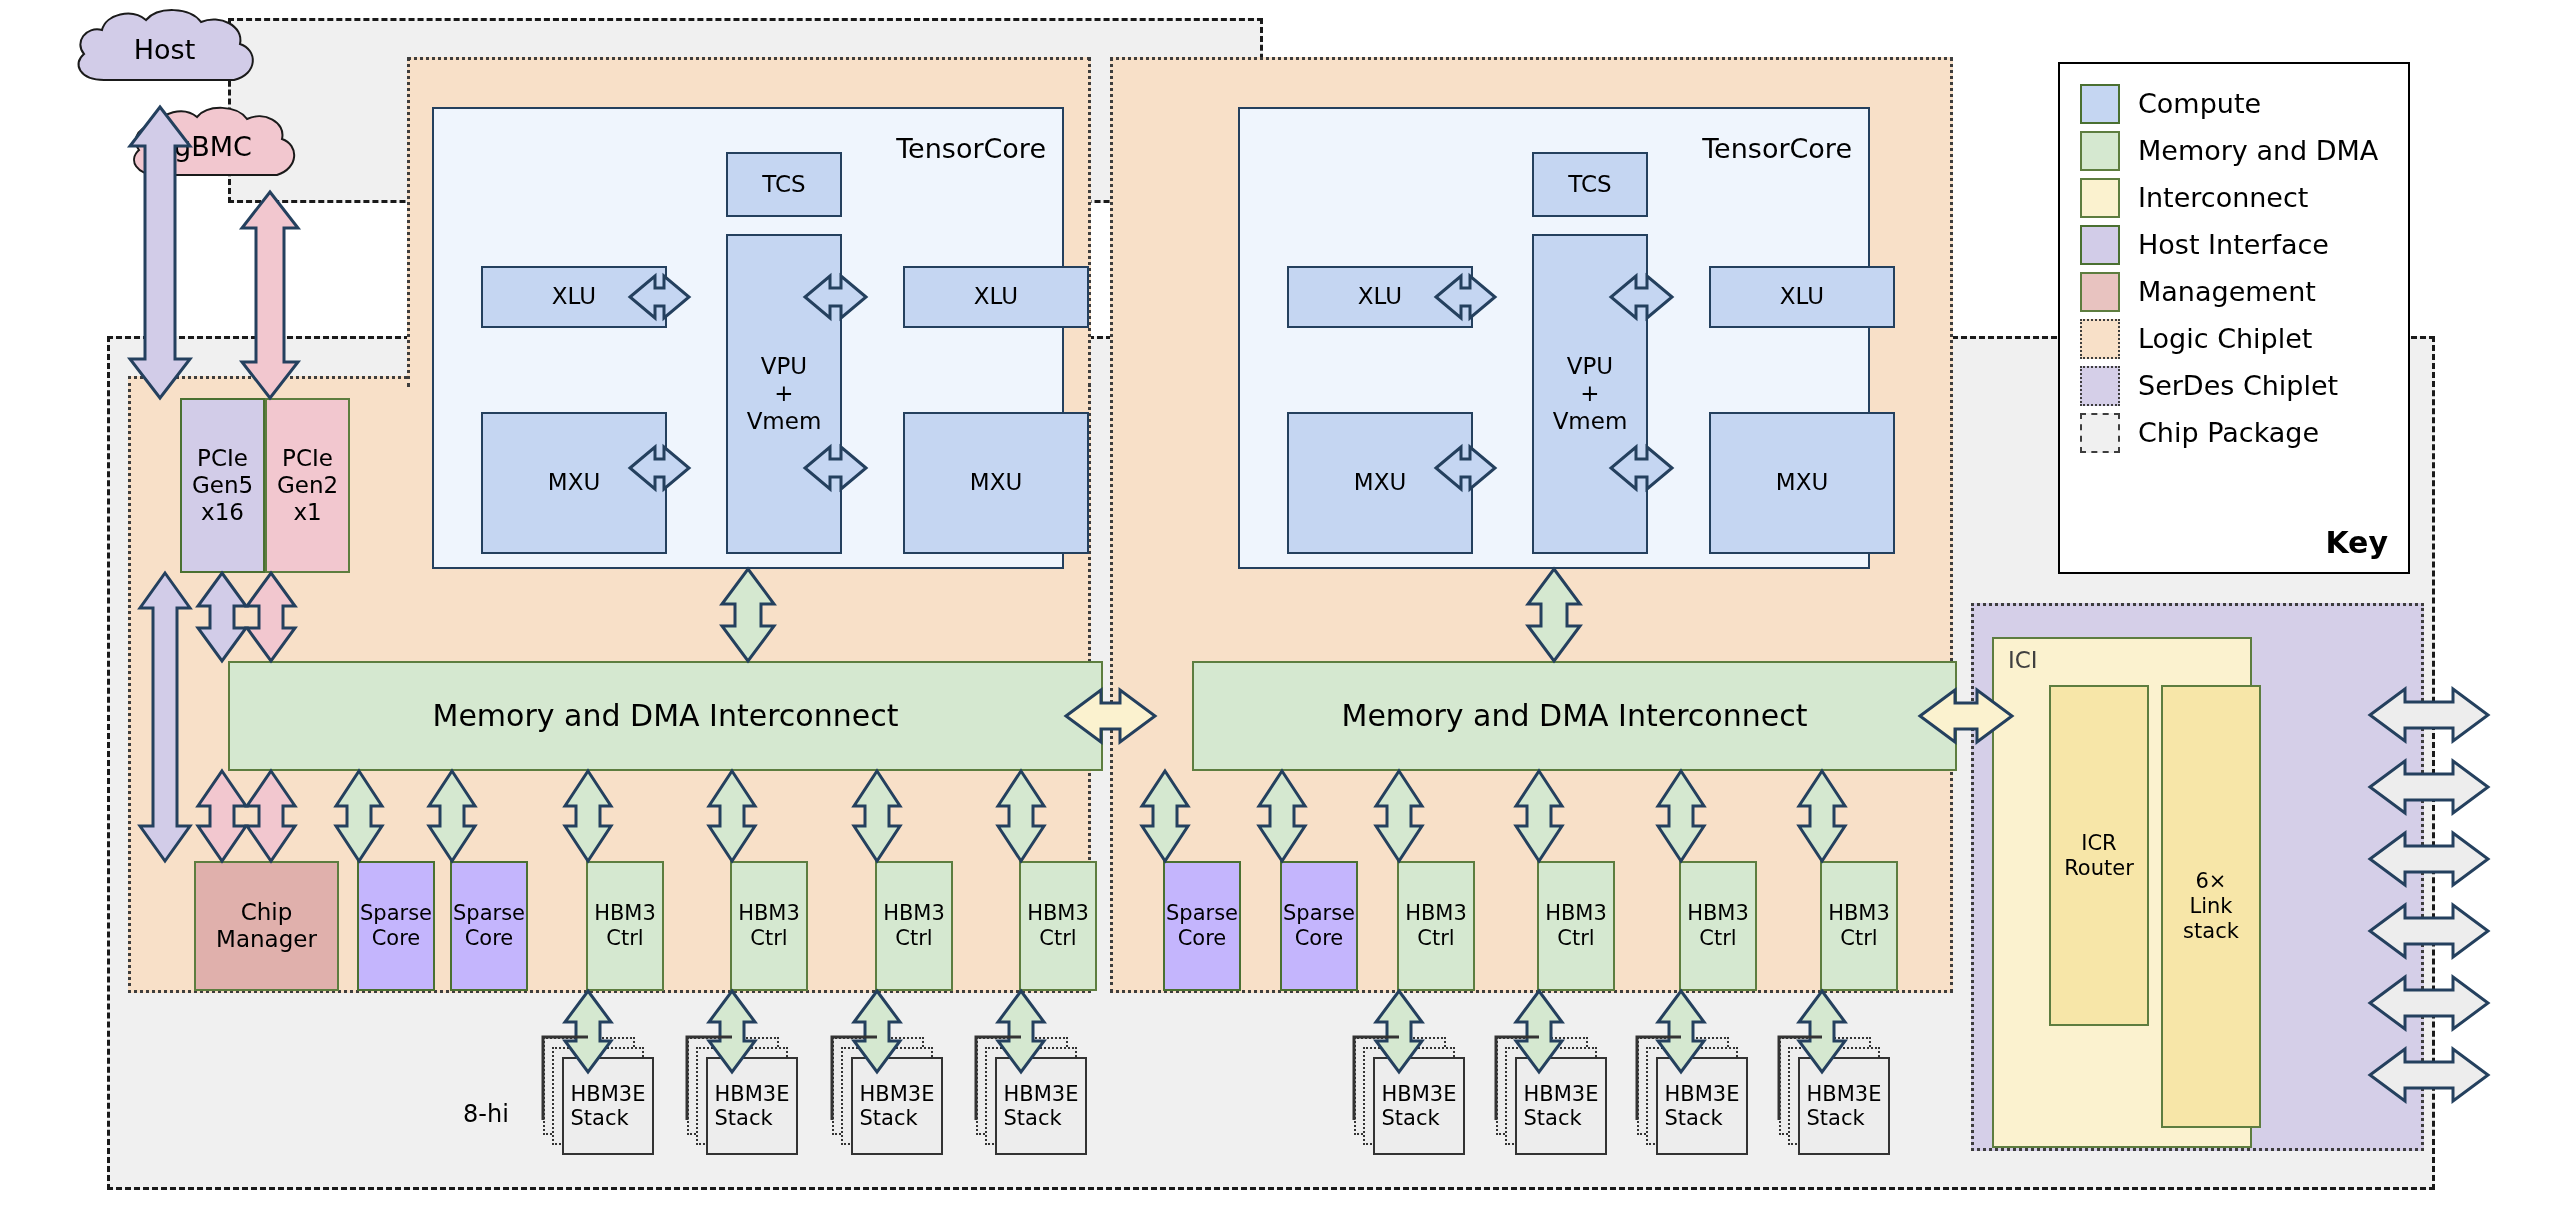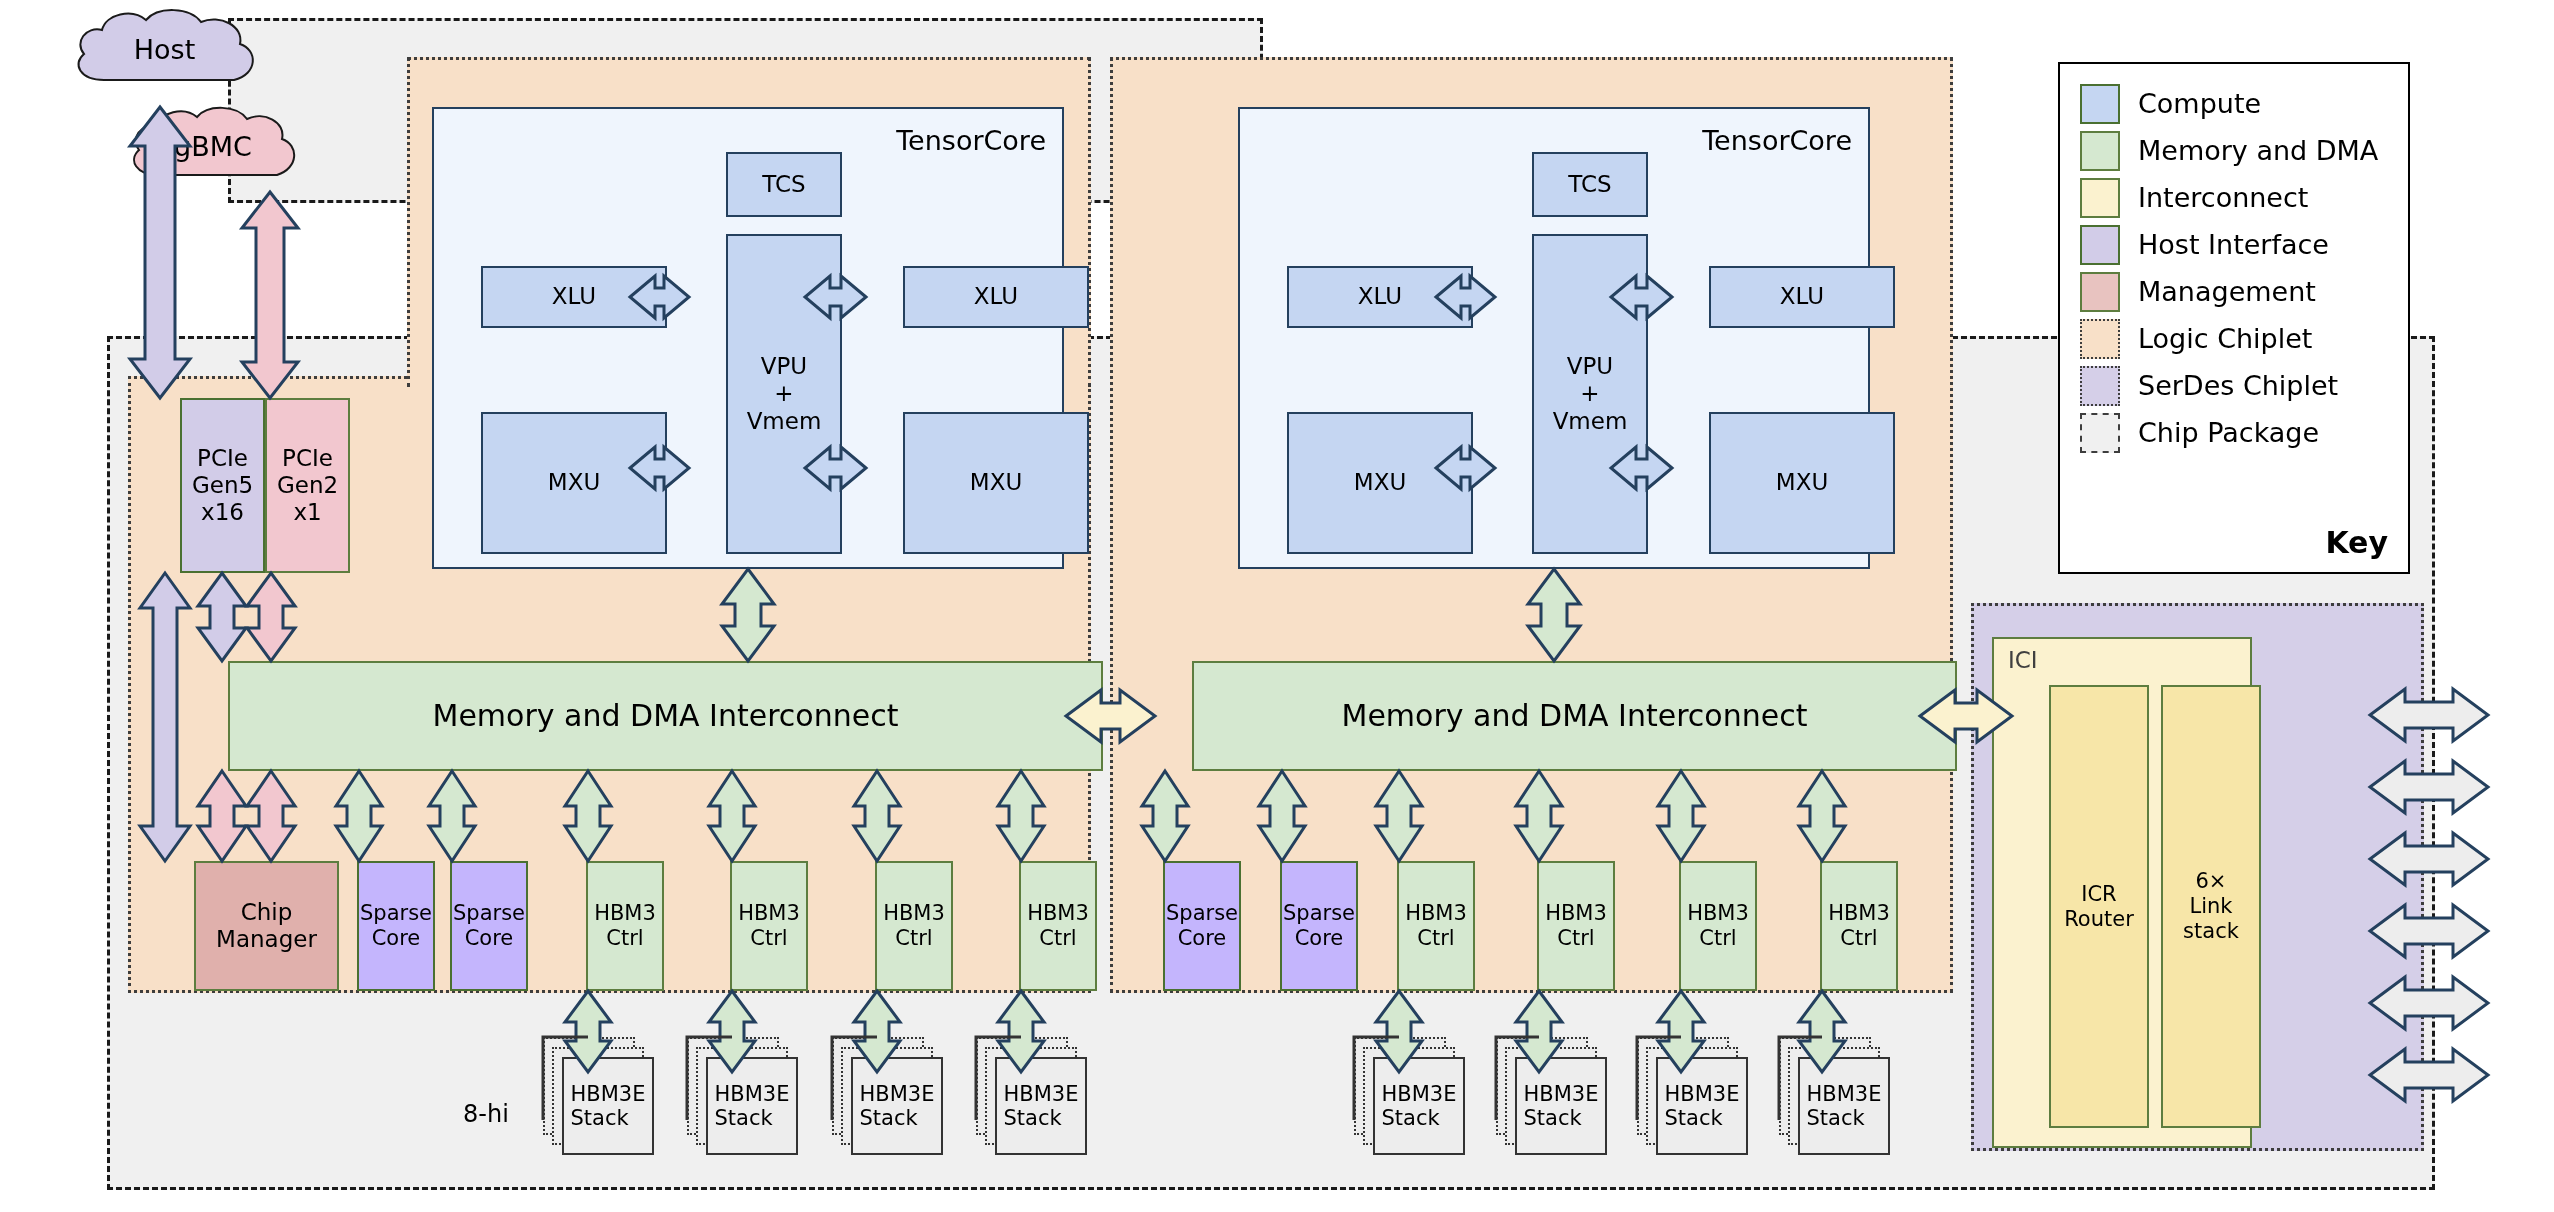--- a/index.html
+++ b/index.html
@@ -27,21 +27,21 @@
   .iciwrap{background:#fbf2cf;border:2px solid #5d7d3f;}
   .tcore{background:#eff5fd;border:2px solid #24405e;}
   .tcbox{background:#c5d6f2;border:2px solid #24405e;}
   .stackbox{background:#ededed;border:2px solid #333;}
   .stackghost{background:#ededed;border:2px dotted #333;}
 
   
   .lbl{font-size:23px;}
   .lbl-sm{font-size:21px;}
   .lbl-lg{font-size:30px;}
-  .tc-title{position:absolute;right:16px;top:16px;font-size:27px;color:#000;}
+  .tc-title{position:absolute;right:16px;top:24px;font-size:27px;color:#000;}
   .ici-title{position:absolute;left:14px;top:8px;font-size:23px;color:#404040;}
   .plain{position:absolute;font-size:24px;color:#000;}
   .keytitle{font-size:30px;font-weight:bold;}
 
   
   .keybox{background:#fff;border:2px solid #000;}
   .keyrow{display:flex;align-items:center;height:47px;}
   .keysw{width:40px;height:40px;margin-right:18px;box-sizing:border-box;}
   .keylabel{font-size:27px;}
 
@@ -247,21 +247,21 @@
   <div class="abs stackghost" style="left:1779px;top:1037px;width:92px;height:98px;"></div>
   <div class="abs stackghost" style="left:1788px;top:1047px;width:92px;height:98px;"></div>
   <div class="abs stackbox" style="left:1798px;top:1057px;width:92px;height:98px;display:flex;align-items:center;justify-content:center;">
     <div class="lbl-sm">
       <span>HBM3E</span><br><span>Stack</span></div>
   </div>
 
   <div class="abs iciwrap" style="left:1992px;top:637px;width:260px;height:511px;">
     <div class="ici-title">ICI</div>
   </div>
-  <div class="abs box intercon" style="left:2012px;top:685px;width:100px;height:443px;">
+  <div class="abs box intercon" style="left:2012px;top:685px;width:100px;height:341px;">
     <div class="lbl-sm">
       <span>ICR</span><br><span>Router</span></div>
   </div>
   <div class="abs box intercon" style="left:2124px;top:685px;width:100px;height:443px;">
     <div class="lbl-sm">
       <span>6×</span><br>
       <span>Link</span><br>
       <span>stack</span></div>
   </div>
 

